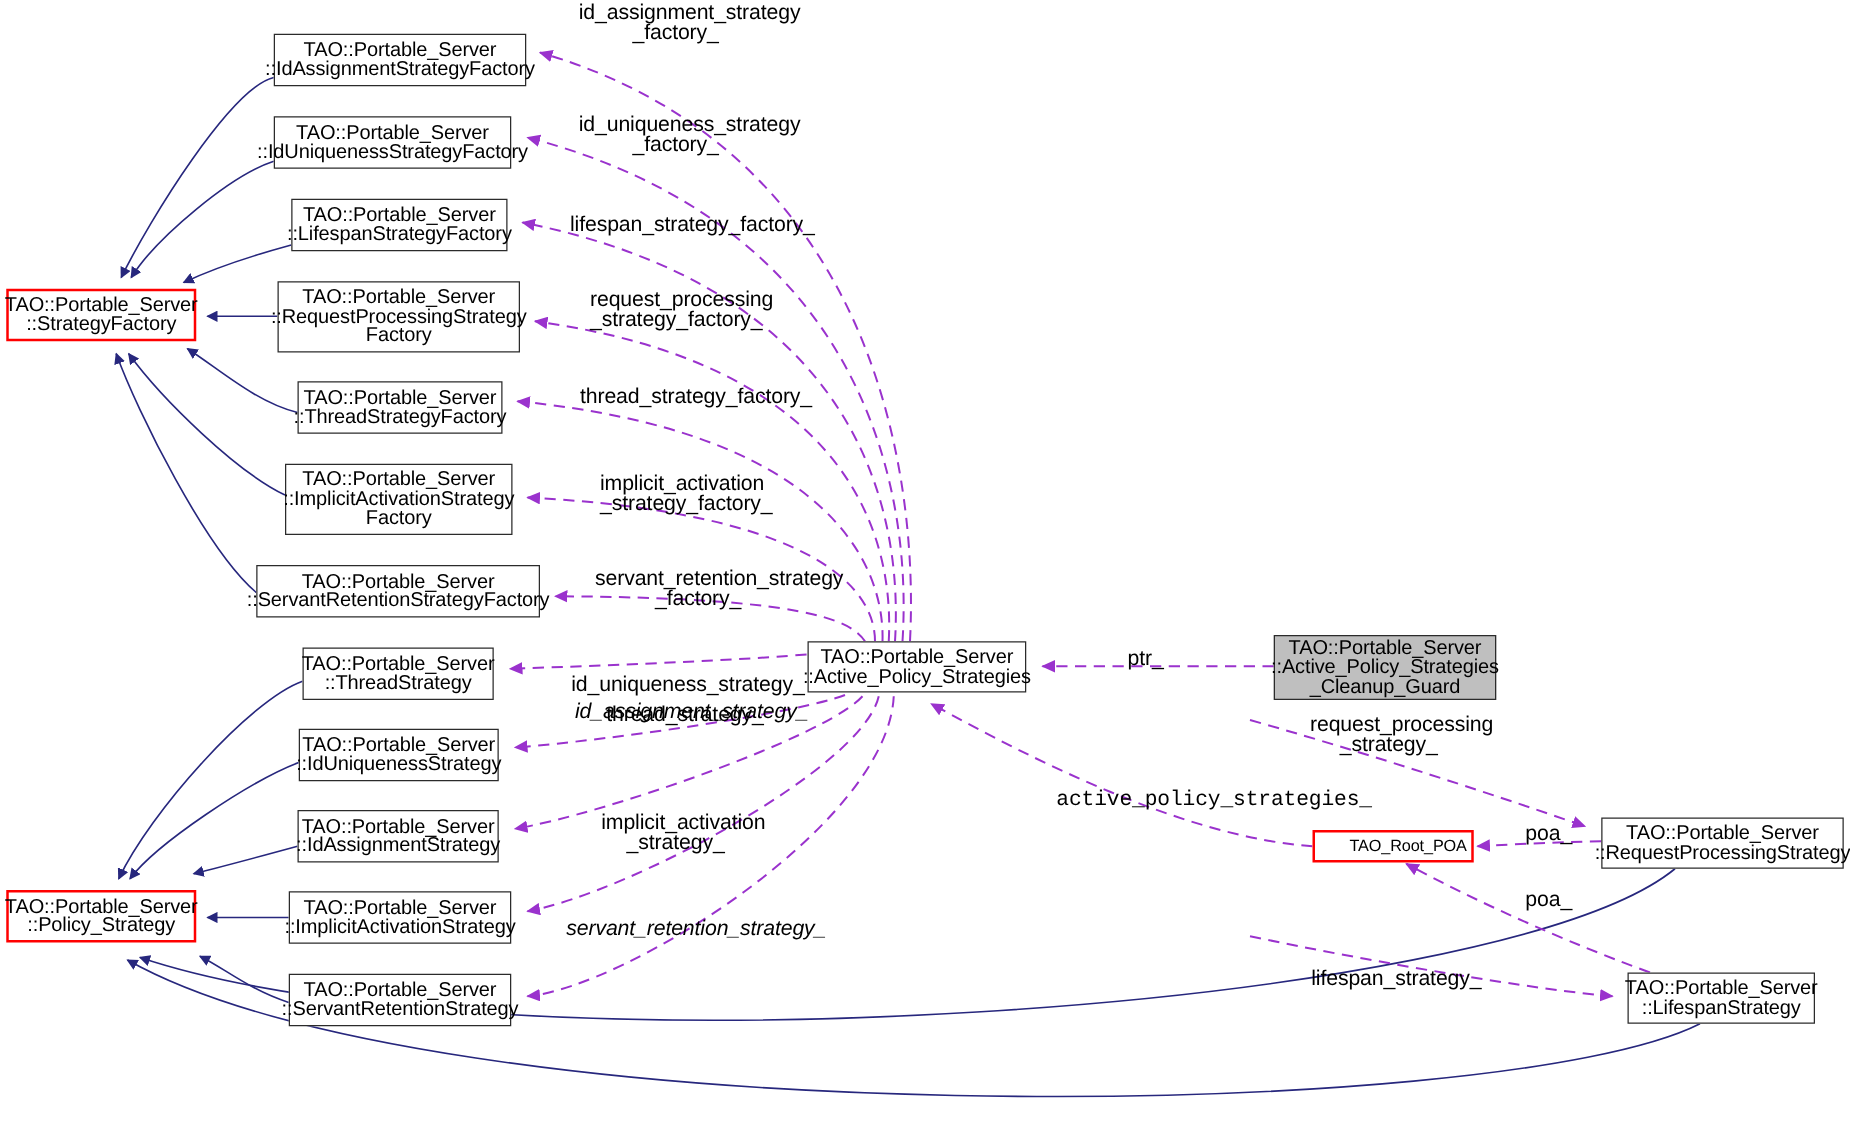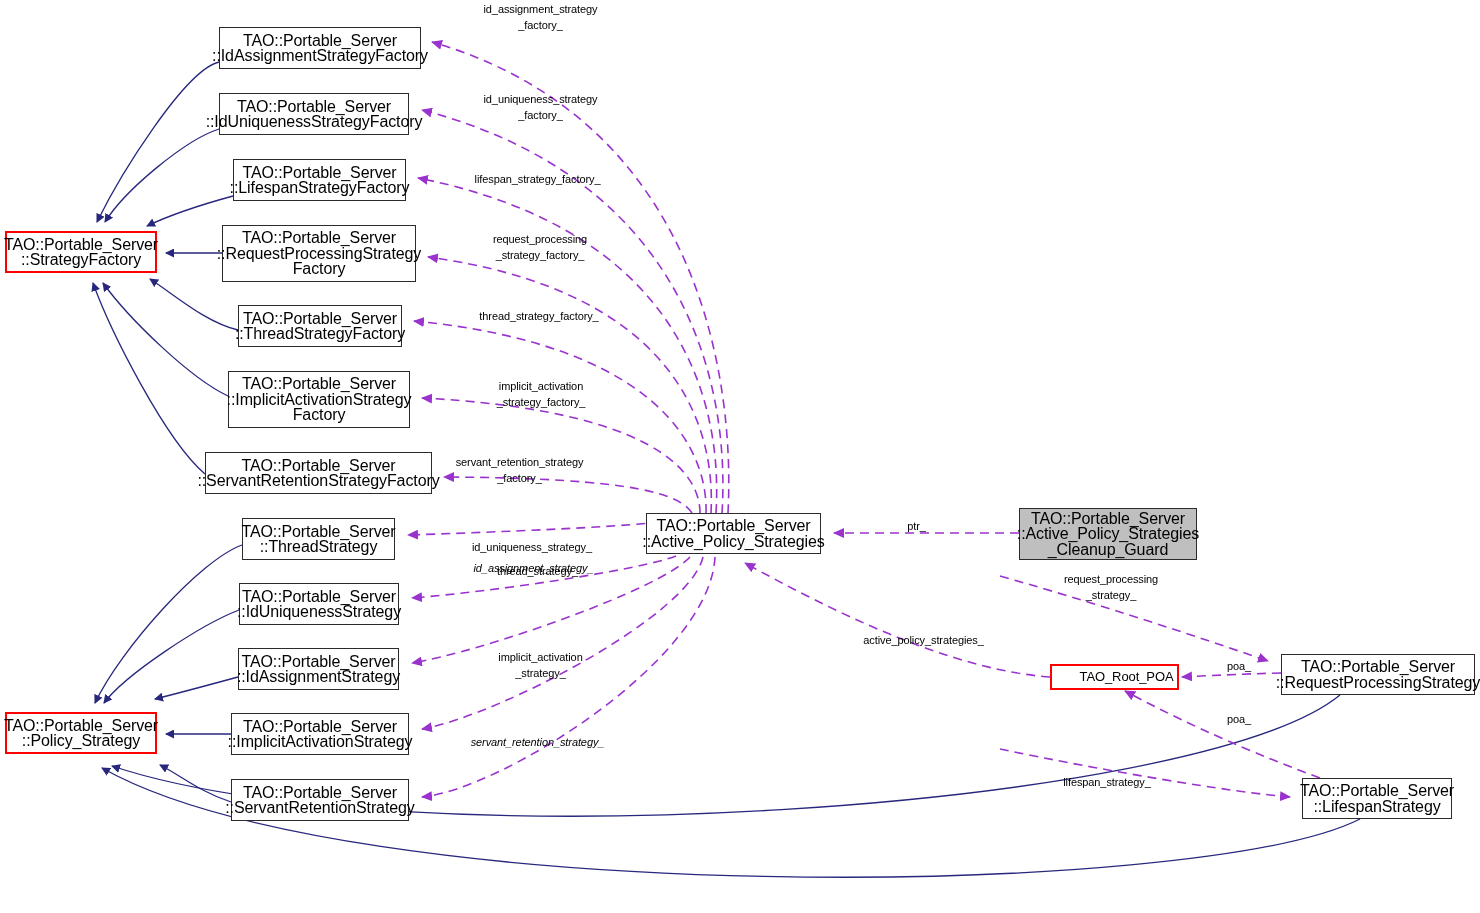--- a/index.html
+++ b/index.html
@@ -24,21 +24,21 @@
     font-size:16px;
     line-height:15.5px;
     white-space:pre;
     letter-spacing:-0.1px;
   }
   .node.highlight{ border:2px solid #ff0000; }
   .node.current{ background:#bfbfbf; border:1px solid #2b2b2b; }
   .edge-label{
     position:absolute;
     color:#000000;
-    font-size:11px;
+    font-size:17px;
     line-height:15.5px;
     text-align:center;
     white-space:pre;
     letter-spacing:-0.1px;
     background:transparent;
   }
 </style>
 </head>
 <body>
 
@@ -162,40 +162,40 @@
   <div class="edge-label" style="left:456px;top:172px;width:163px;">lifespan_strategy_factory_</div>
 
   <div class="edge-label" style="left:472px;top:232px;width:136px;">request_processing
 _strategy_factory_</div>
 
   <div class="edge-label" style="left:464px;top:309px;width:150px;">thread_strategy_factory_</div>
 
   <div class="edge-label" style="left:480px;top:379px;width:122px;">implicit_activation
 _strategy_factory_</div>
 
-  <div class="edge-label" style="left:437px;top:455px;width:165px;">servant_retention_strategy
+  <div class="edge-label" style="left:476px;top:455px;width:165px;">servant_retention_strategy
 _factory_</div>
 
   <div class="edge-label" style="left:485px;top:519px;width:105px;margin-top:45px;">thread_strategy_</div>
 
   <div class="edge-label" style="left:457px;top:540px;width:150px;">id_uniqueness_strategy_</div>
 
   <div class="edge-label" style="left:460px;top:561px;width:147px;font-style:italic;">id_assignment_strategy_</div>
 
   <div class="edge-label" style="left:481px;top:650px;width:119px;">implicit_activation
 _strategy_</div>
 
   <div class="edge-label" style="left:453px;top:735px;width:169px;font-style:italic;">servant_retention_strategy_</div>
 
   <div class="edge-label" style="left:900px;top:519px;width:33px;">ptr_</div>
 
   <div class="edge-label" style="left:1048px;top:572px;width:126px;">request_processing
 _strategy_</div>
 
-  <div class="edge-label" style="left:845px;top:633px;width:157px;">active_policy_strategies_</div>
+  <div class="edge-label" style="left:845px;top:633px;width:157px;font-family:Liberation Mono, monospace;">active_policy_strategies_</div>
 
   <div class="edge-label" style="left:1219px;top:659px;width:40px;">poa_</div>
 
   <div class="edge-label" style="left:1219px;top:712px;width:40px;">poa_</div>
 
   <div class="edge-label" style="left:1049px;top:745px;width:116px;margin-top:30px;">lifespan_strategy_</div>
 
 </div>
 
 </body></html>

